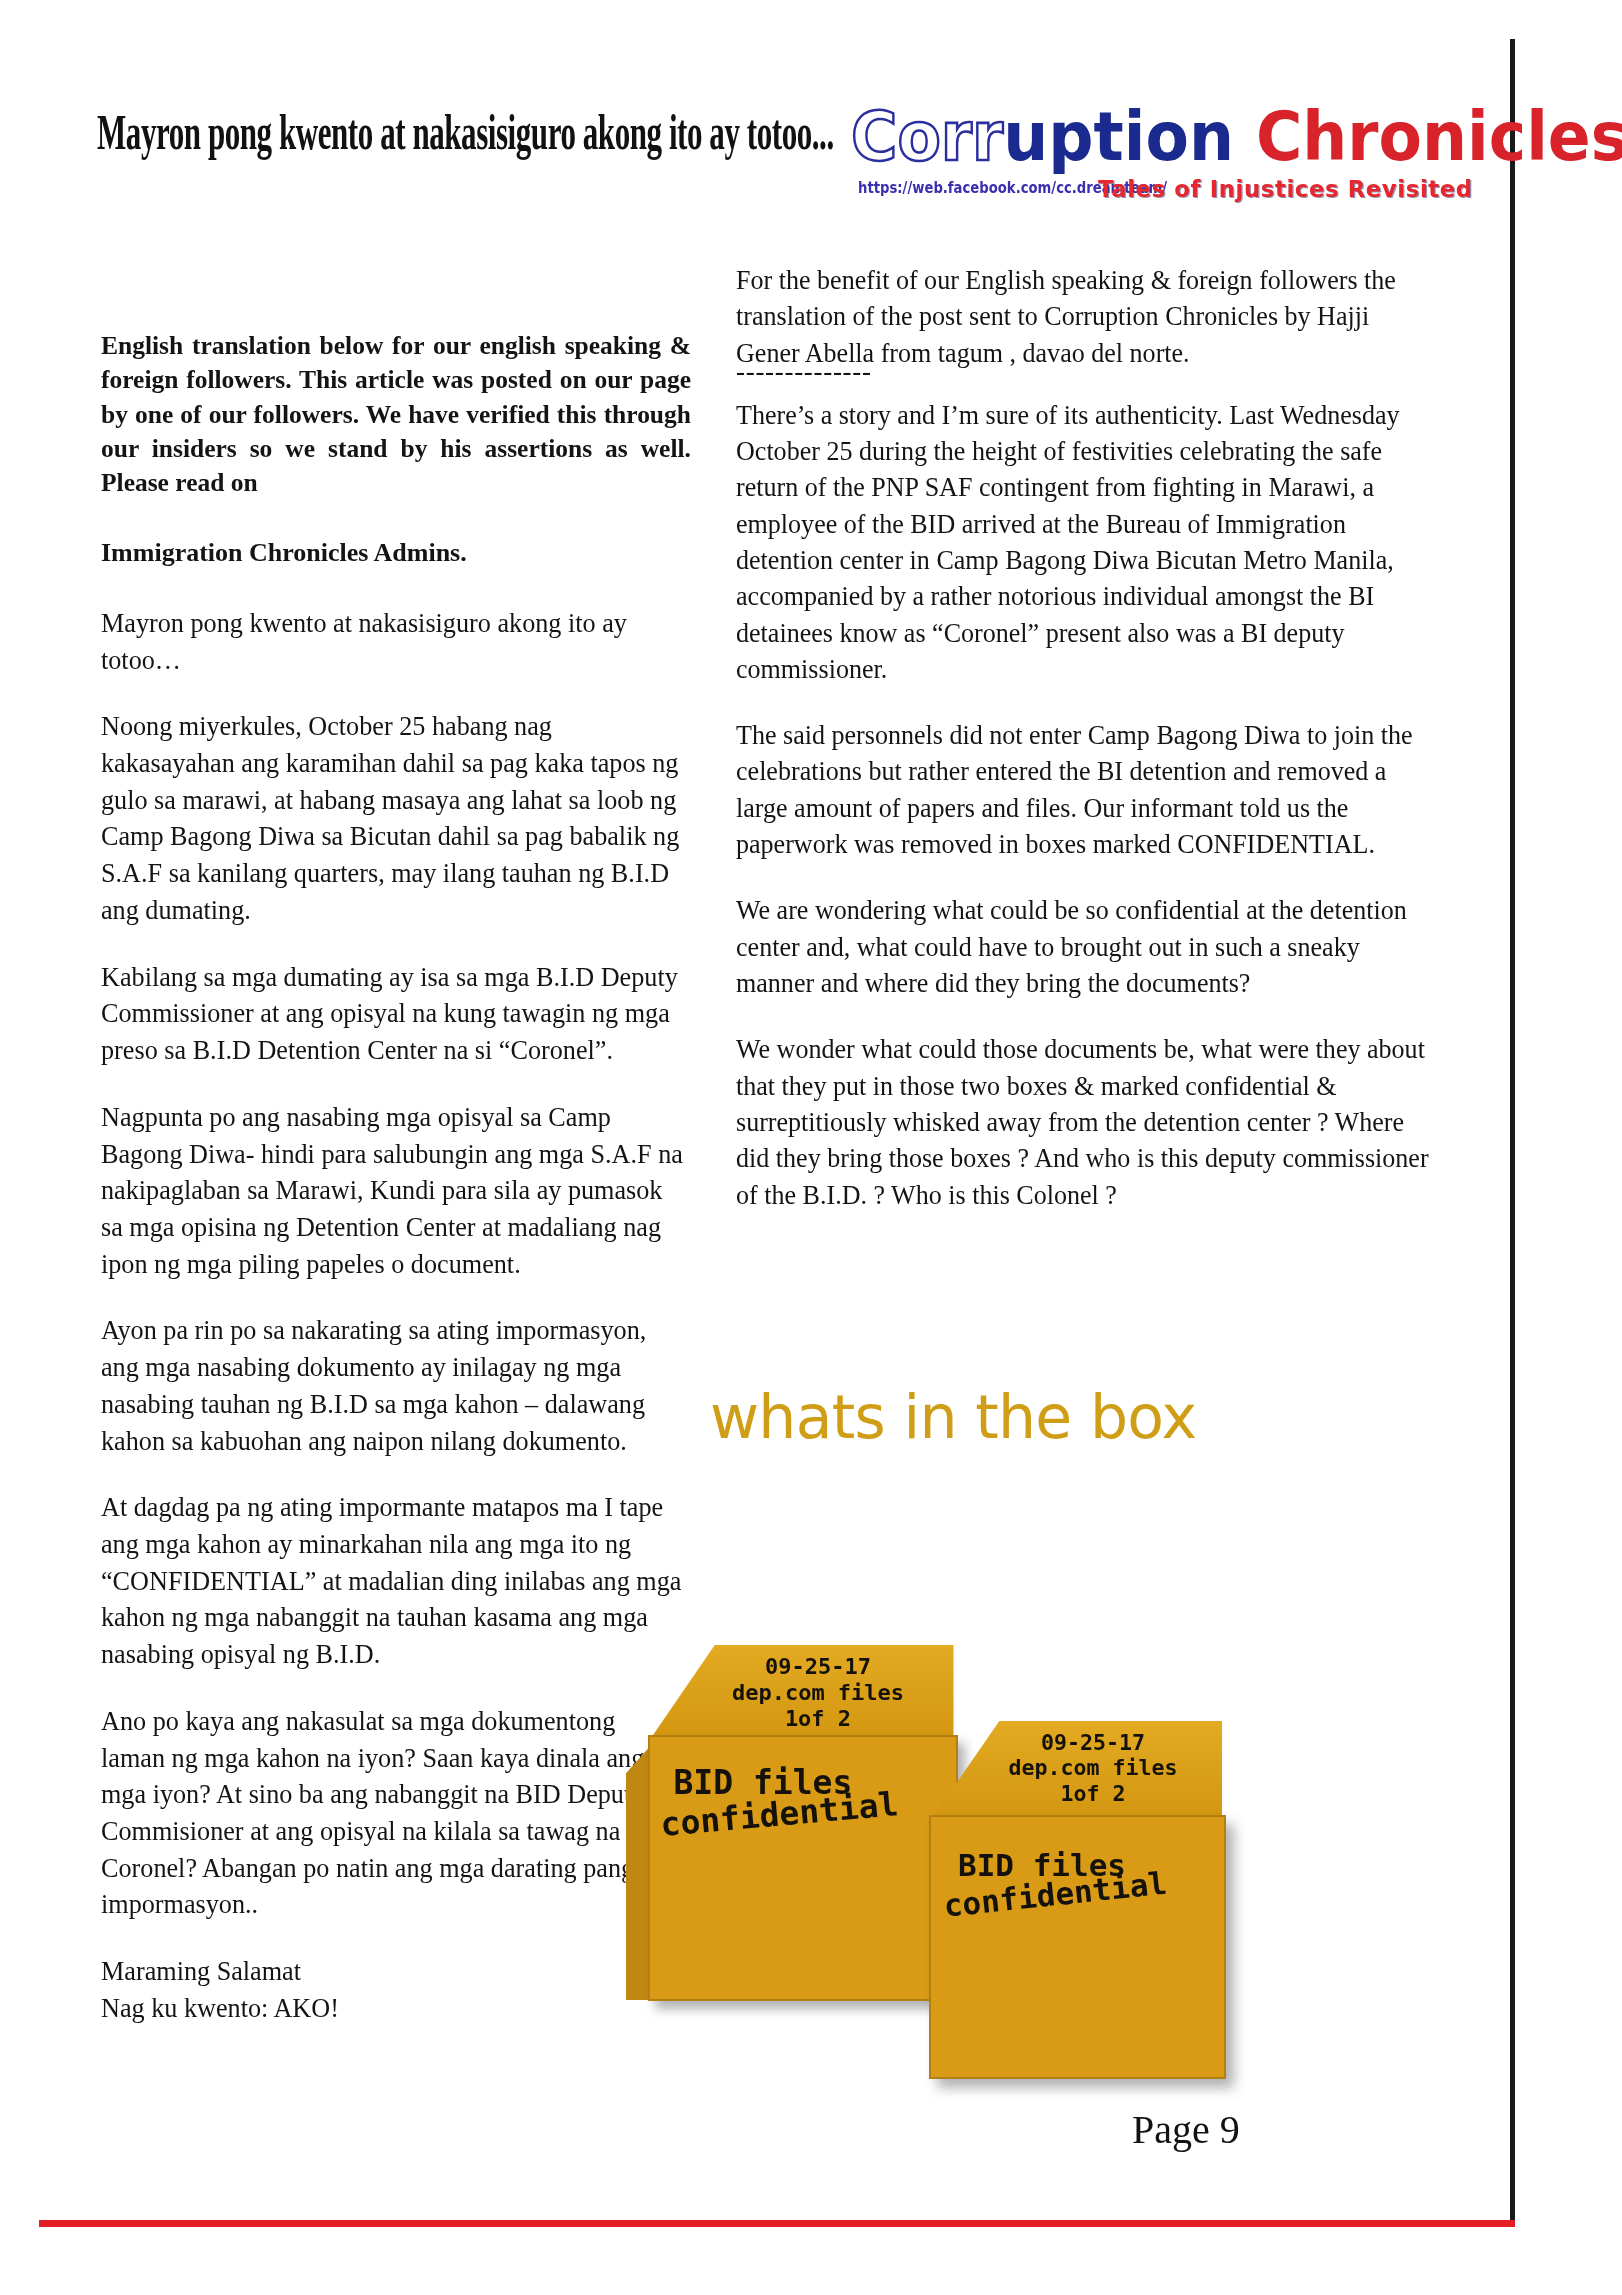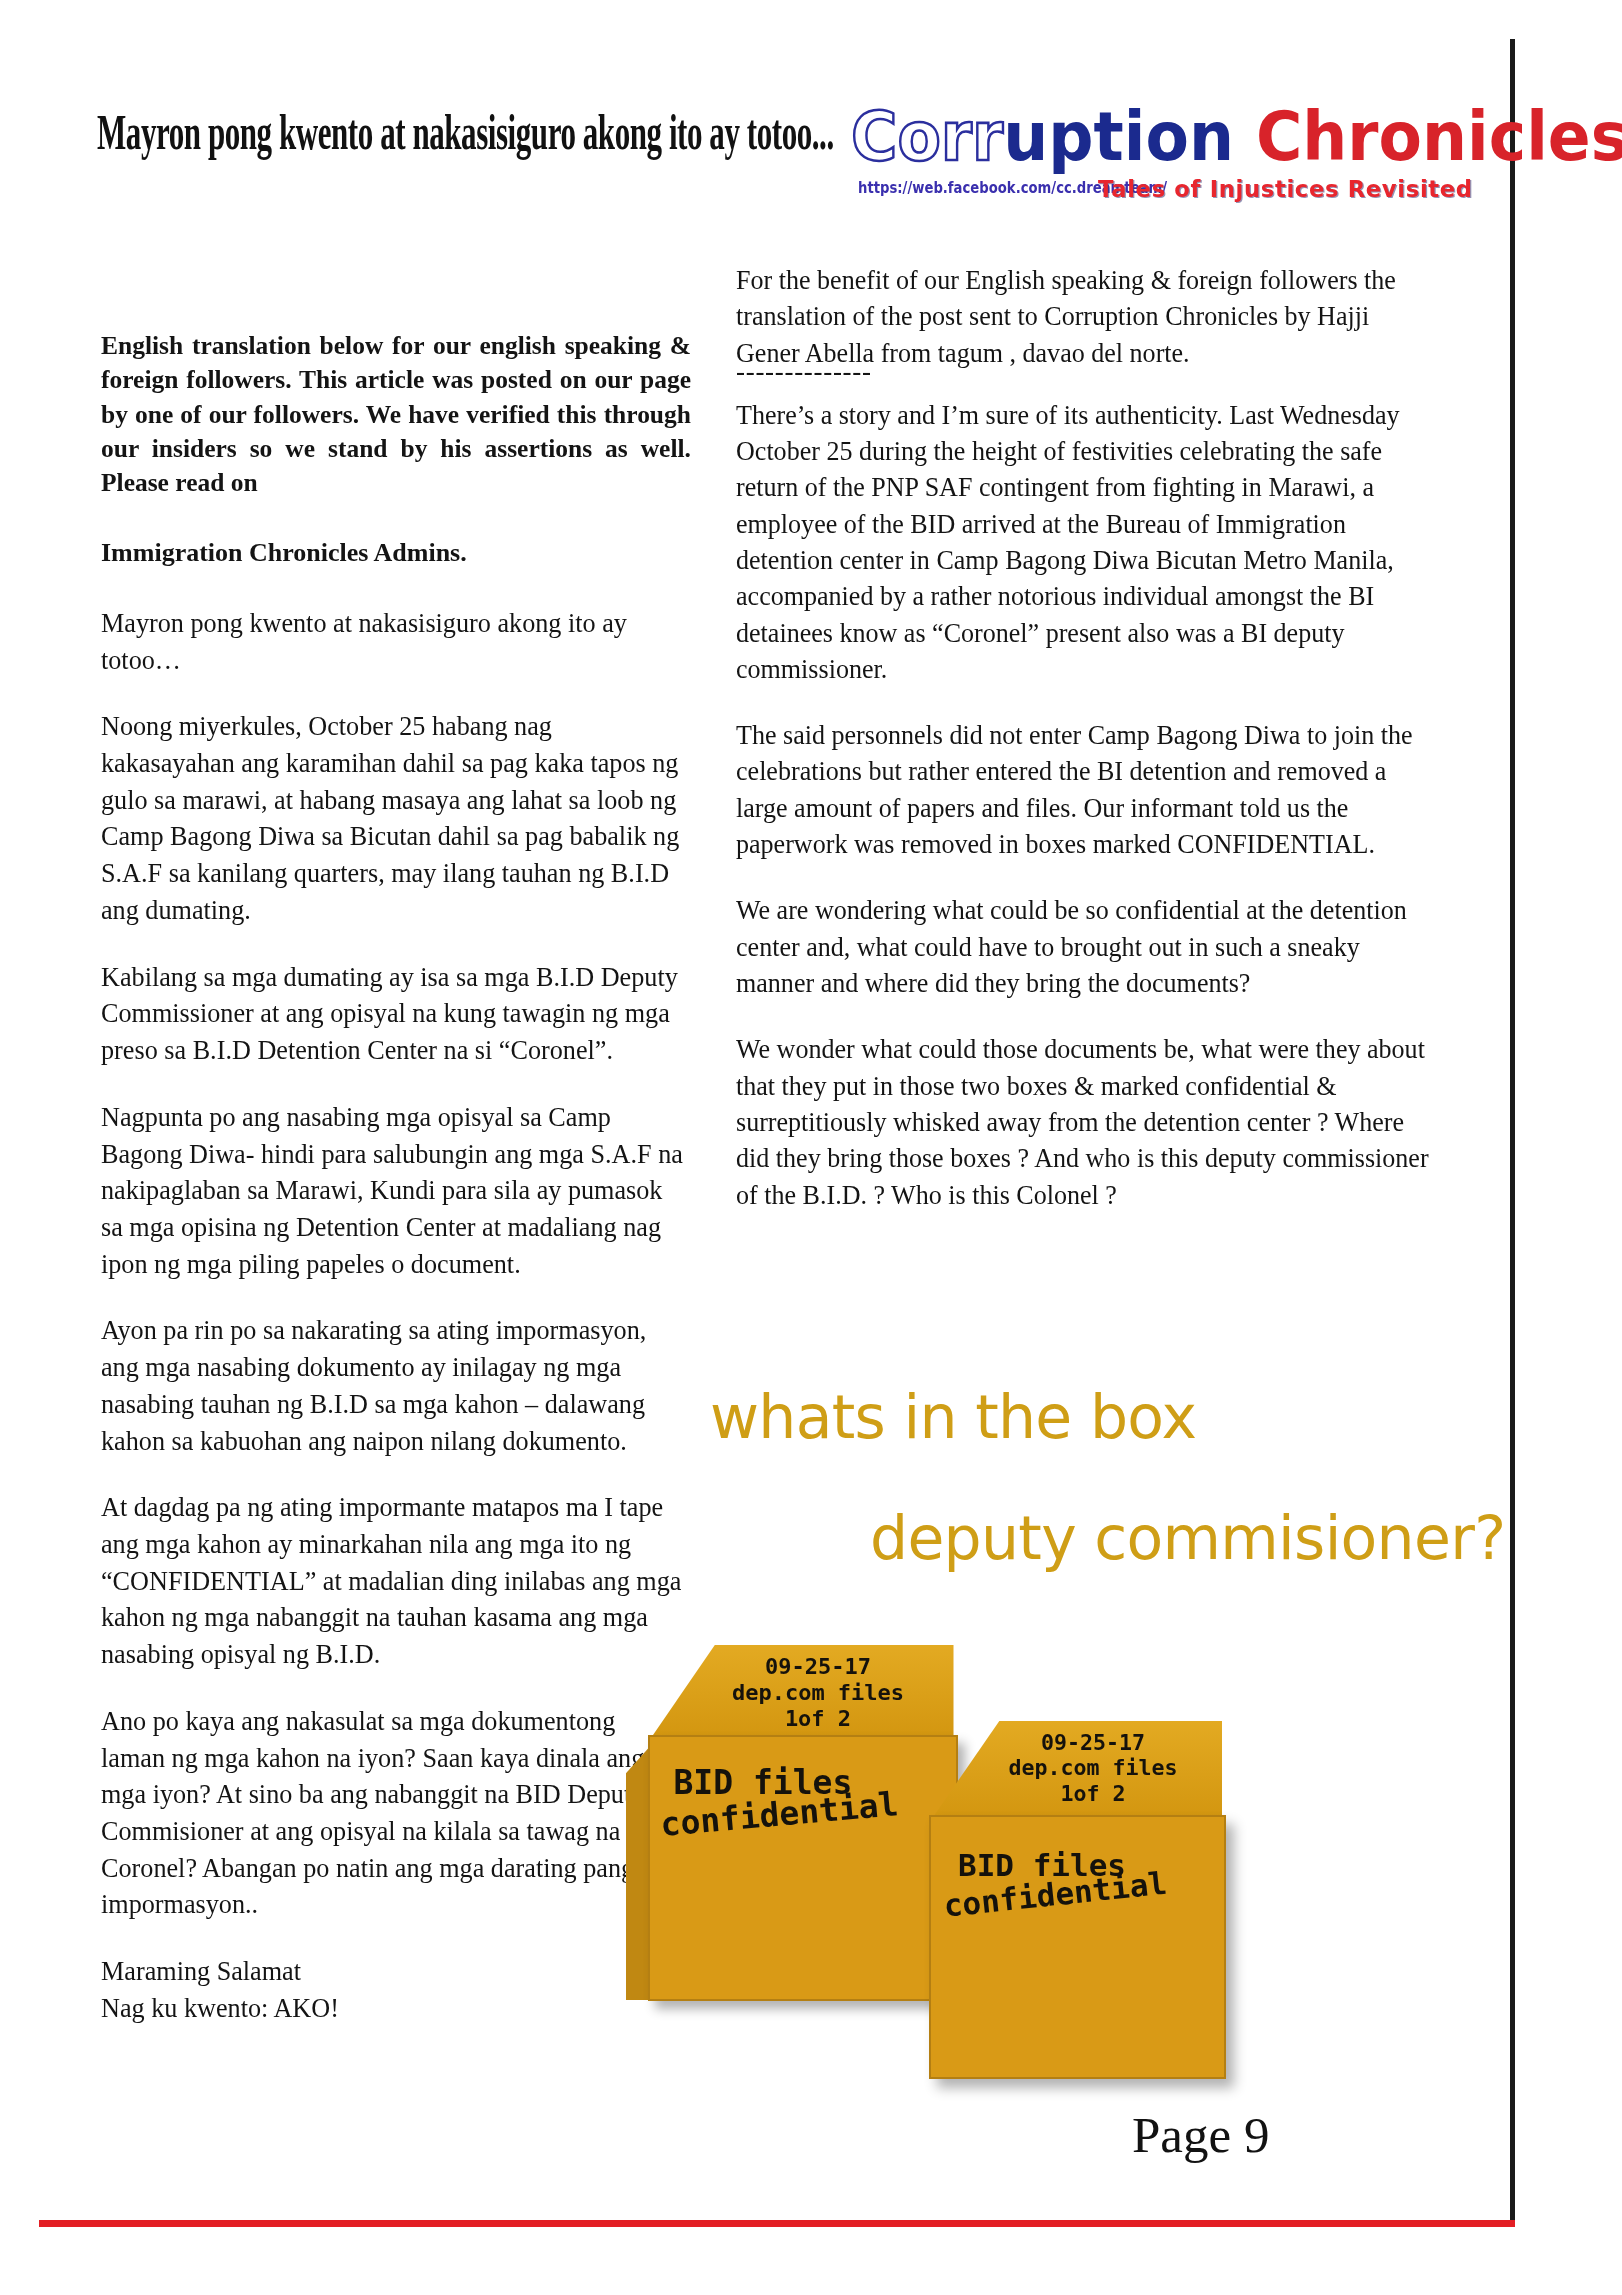--- a/index.html
+++ b/index.html
@@ -226,21 +226,21 @@
   #boxB .front-a{ left:29px; top:130px; font-size:31px; }
   #boxB .front-b{ left:13px; top:171px; font-size:31px; transform:rotate(-6deg); transform-origin:left top;}
 
   
   #boxA .face-side{ left:-22px; top:98px; width:27.5px; height:257px;
      clip-path:polygon(0% 12%, 100% 0%, 100% 100%, 0% 100%); }
 
   .page-number{
     position:absolute; left:1132px; top:2106px;
     font-family:"Liberation Serif", serif;
-    font-size:51px;
+    font-size:40px;
     color:#121212;
     white-space:nowrap;
   }
 </style>
 </head>
 <body>
 
 <div class="page">
 
   <div class="rule-right"></div>
@@ -276,21 +276,20 @@
     <p class="body" style="margin-bottom:5.2px">For the benefit of our English speaking &amp; foreign followers the translation of the post sent to Corruption Chronicles by Hajji Gener Abella from tagum , davao del norte.</p>
     <p class="sep">--------------</p>
     <p class="body">There’s a story and I’m sure of its authenticity. Last Wednesday October 25 during the height of festivities celebrating the safe return of the PNP SAF contingent from fighting in Marawi, a employee of the BID arrived at the Bureau of Immigration detention center in Camp Bagong Diwa Bicutan Metro Manila, accompanied by a rather notorious individual amongst the BI detainees know as “Coronel” present also was a BI deputy commissioner.</p>
     <p class="body">The said personnels did not enter Camp Bagong Diwa to join the celebrations but rather entered the BI detention and removed a large amount of papers and files. Our informant told us the paperwork was removed in boxes marked CONFIDENTIAL.</p>
     <p class="body">We are wondering what could be so confidential at the detention center and, what could have to brought out in such a sneaky manner and where did they bring the documents?</p>
     <p class="body">We wonder what could those documents be, what were they about that they put in those two boxes &amp; marked confidential &amp; surreptitiously whisked away from the detention center ? Where did they bring those boxes ? And who is this deputy commissioner of the B.I.D. ? Who is this Colonel ?</p>
   </div>
 
   <div class="illo">
     <div class="illo-line illo-line-1">whats in the box</div>
-    <div class="illo-line illo-line-2">deputy commisioner?</div>
 
     <div class="boxes">
 
       <div class="cube" id="boxA">
         <div class="face-side"></div>
         <div class="face-top"></div>
         <div class="face-front"></div>
         <div class="hand top-a" style="white-space:pre-line">09-25-17
 dep.com files
 1of 2</div>

